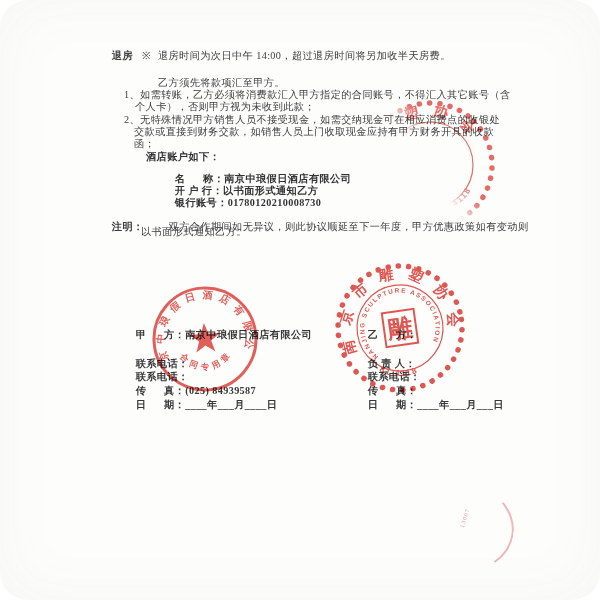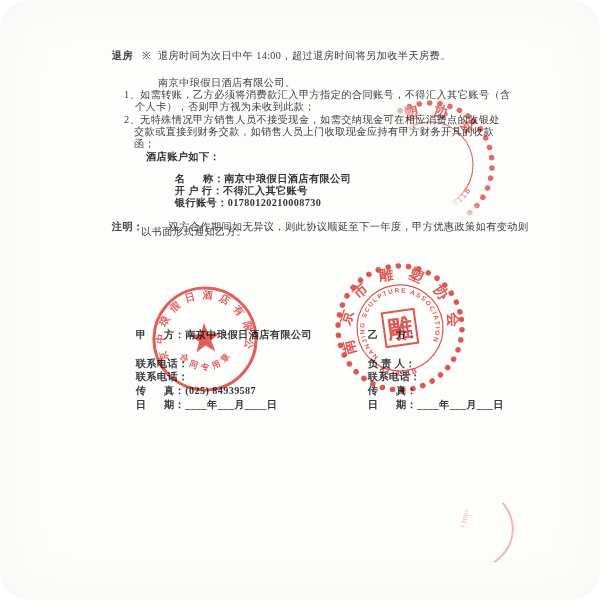--- a/index.html
+++ b/index.html
@@ -49,35 +49,35 @@
 </style>
 </head>
 <body>
 
 <div class="page">
 
   <div class="line" style="left:100px;top:41px">
     <span class="sec">退房</span><span class="mk">※</span><span>退房时间为次日中午 14:00，超过退房时间将另加收半天房费。</span>
   </div>
 
-  <div class="line" style="left:158px;top:78px">南京中琅假日酒店有限公司。</div>
+  <div class="line" style="left:158px;top:78px">乙方须先将款项汇至甲方。</div>
 
   <div class="line" style="left:124px;top:90px">1、如需转账，乙方必须将消费款汇入甲方指定的合同账号，不得汇入其它账号（含</div>
   <div class="line" style="left:135px;top:102px">个人卡），否则甲方视为未收到此款；</div>
 
   <div class="line" style="left:124px;top:115px">2、无特殊情况甲方销售人员不接受现金，如需交纳现金可在相应消费点的收银处</div>
   <div class="line" style="left:134px;top:127px">交款或直接到财务交款，如销售人员上门收取现金应持有甲方财务开具的收款</div>
   <div class="line" style="left:134px;top:139px">函；</div>
 
   <div class="line b" style="left:126px;top:152px">酒店账户如下：</div>
   <div class="line b" style="left:143px;top:164px">
     <span>名      称：</span><span>南京中琅假日酒店有限公司</span>
   </div>
   <div class="line b" style="left:143px;top:176px">
-    <span>开 户 行：</span><span>不得汇入其它账号</span>
+    <span>开 户 行：</span><span>以书面形式通知乙方</span>
   </div>
   <div class="line b" style="left:143px;top:188px">
     <span>银行账号：</span><span>01780120210008730</span>
   </div>
 
   <div class="line" style="left:100px;top:212px">
     <span class="sec">注明：</span><span style="margin-left:16px">双方合作期间如无异议，则此协议顺延至下一年度，甲方优惠政策如有变动则</span>
   </div>
   <div class="line" style="left:141px;top:227px">以书面形式通知乙方。</div>
 

